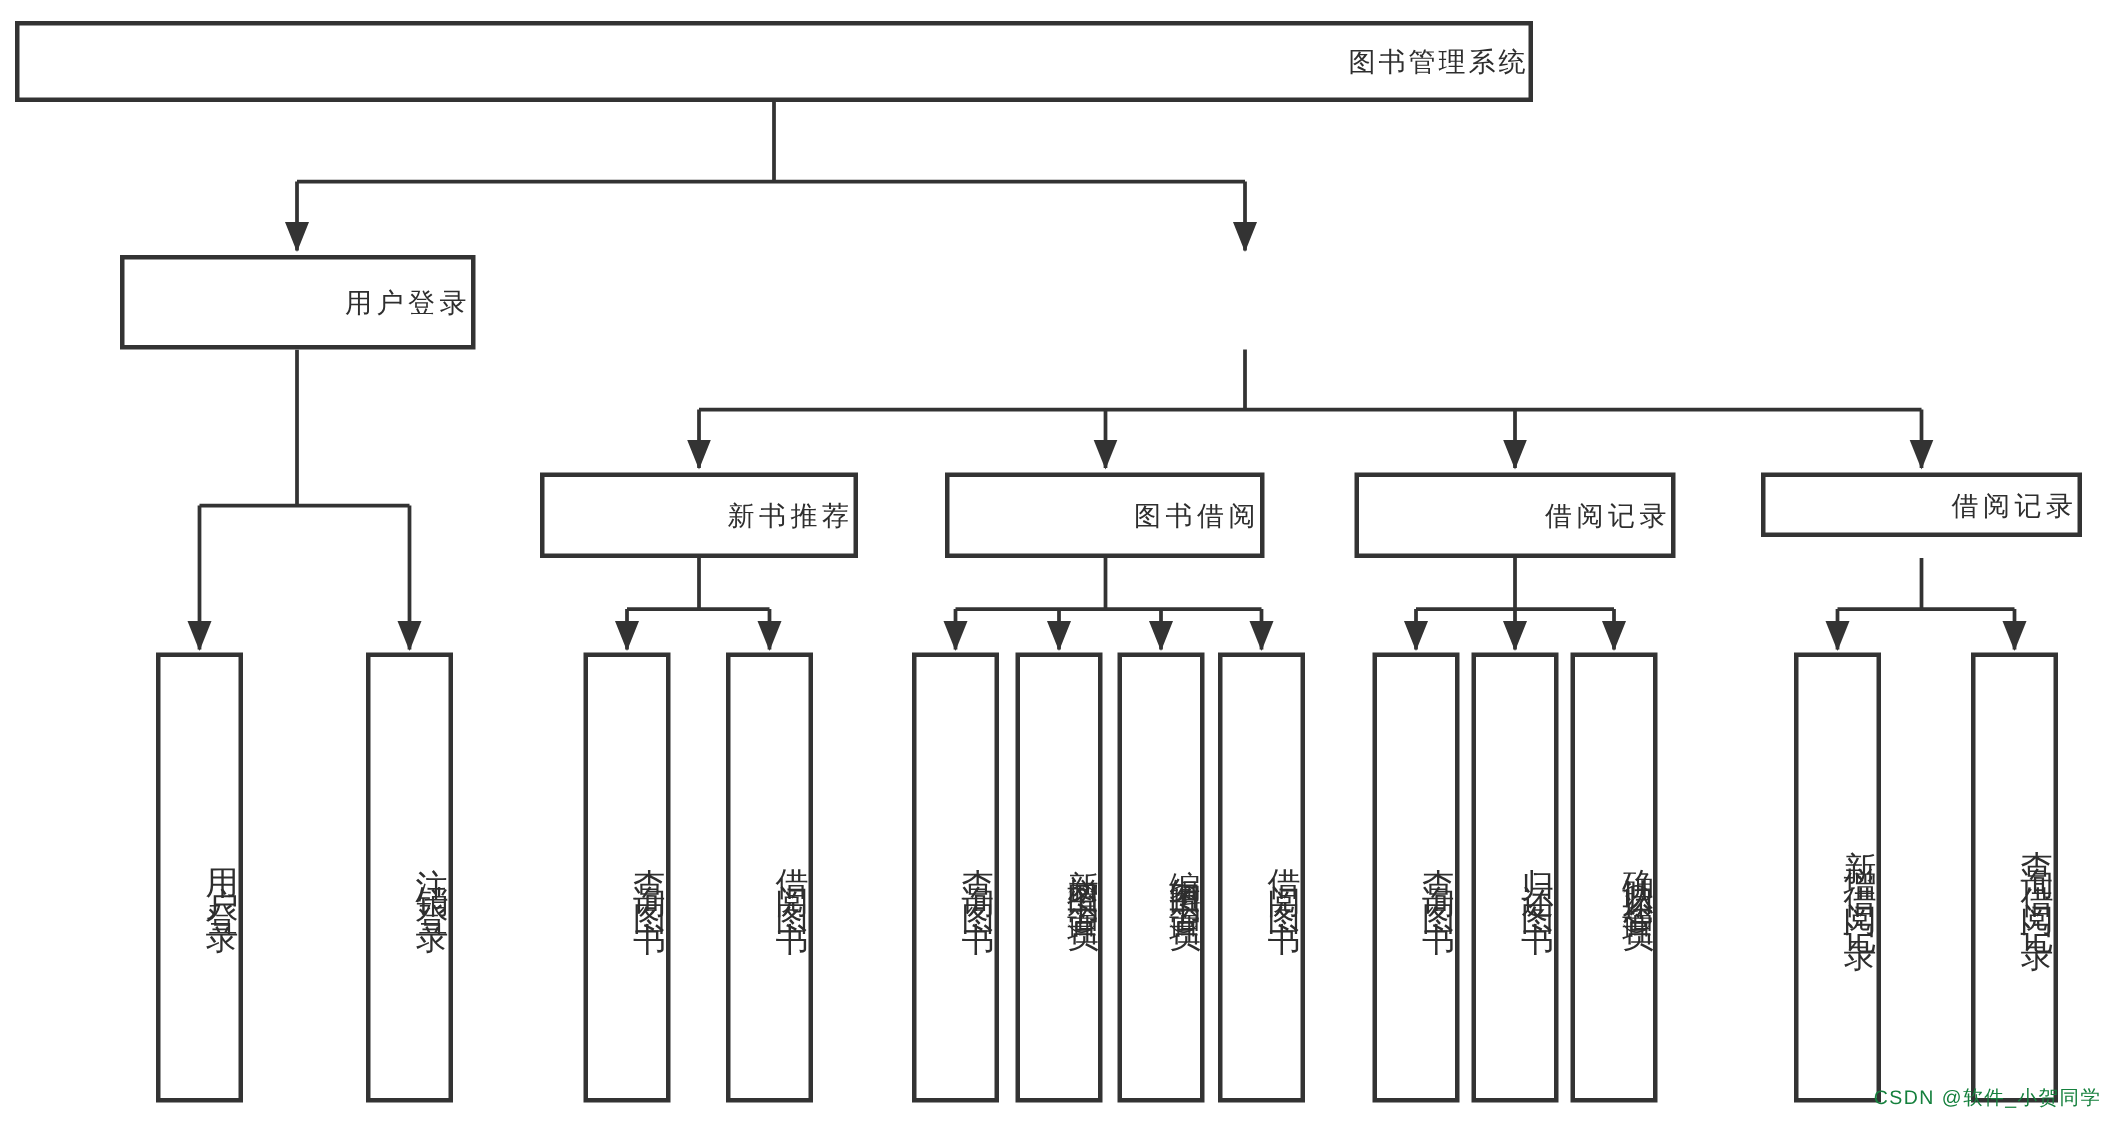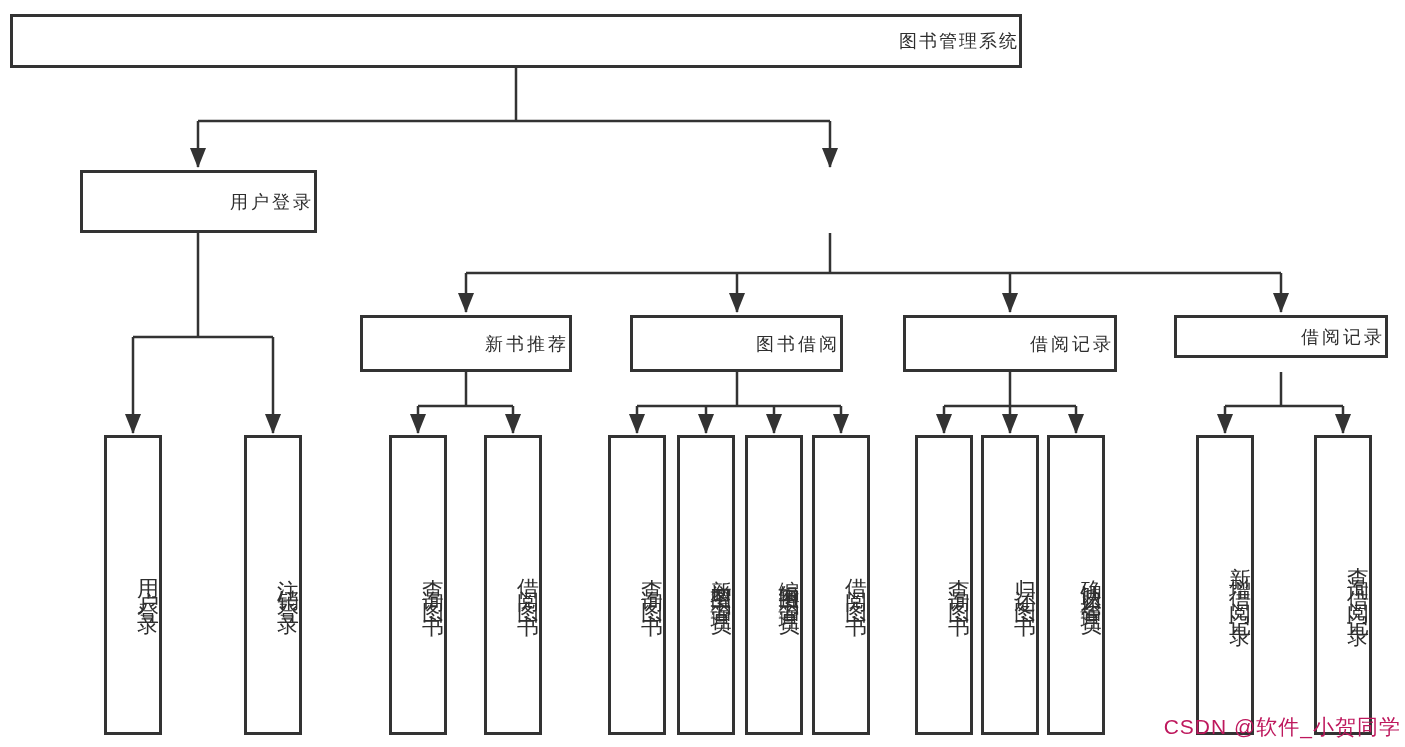--- a/index.html
+++ b/index.html
@@ -23,21 +23,21 @@
     text-orientation: mixed;
     font-size: 22px;
     letter-spacing: 12px;
     line-height: 1;
     color: #2e2e2e;
     white-space: nowrap;
   }
   .leaf .label.tight { font-size: 21px; letter-spacing: 5px; }
   .watermark {
     position: absolute; right: 4px; bottom: 6px;
-    font-size: 21px; color: #be185d; letter-spacing: 1px;
+    font-size: 13px; color: #15803d; letter-spacing: 1px;
     z-index: 5;
   }
 </style>
 </head>
 <body>
 
 <div class="canvas">
 
   <svg class="connectors" width="1405" height="747" viewBox="0 0 1405 747">
     <defs>

